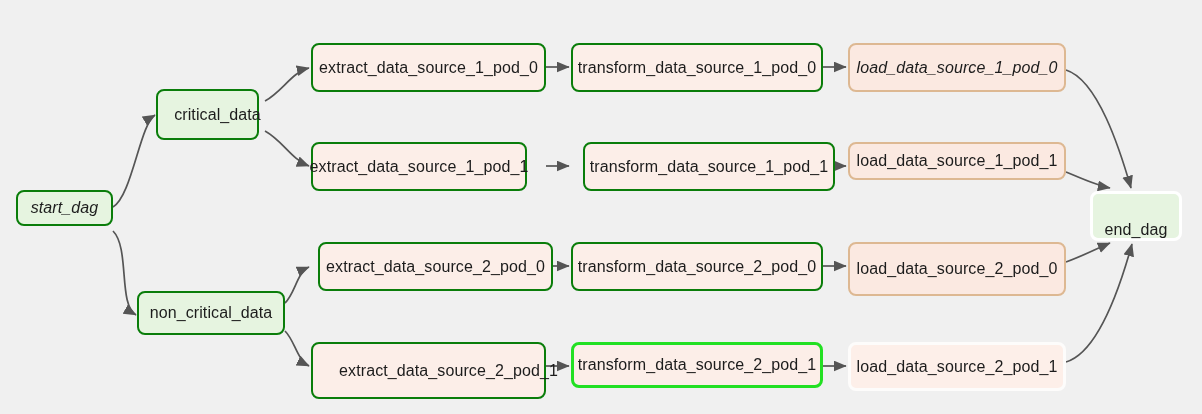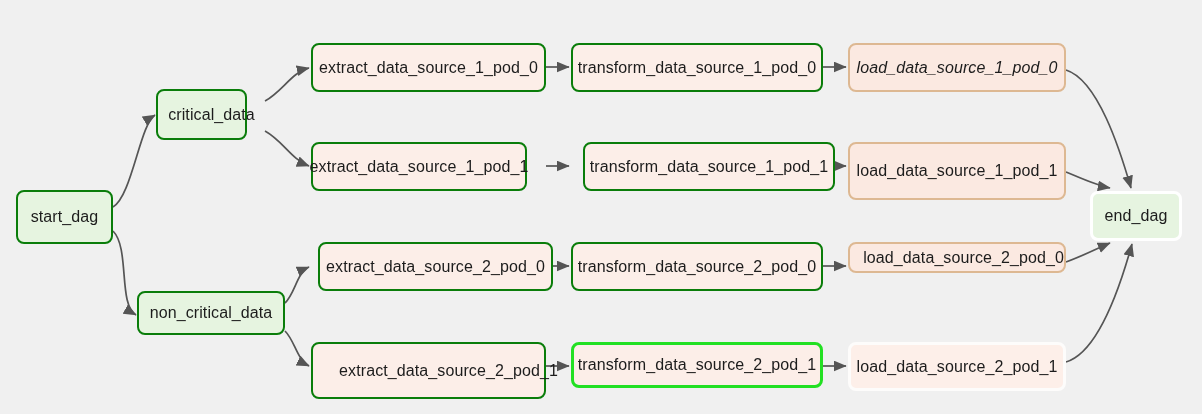--- a/index.html
+++ b/index.html
@@ -97,63 +97,63 @@
         <path d="M 546,266 L 569,266" fill="none" stroke="#555555" stroke-width="1.7" marker-end="url(#arrowhead)"></path>
         <path d="M 823,266 L 846,266" fill="none" stroke="#555555" stroke-width="1.7" marker-end="url(#arrowhead)"></path>
         <path d="M 1066,262 C 1085,255 1098,248 1110,243" fill="none" stroke="#555555" stroke-width="1.7" marker-end="url(#arrowhead)"></path>
         <path d="M 546,366 L 569,366" fill="none" stroke="#555555" stroke-width="1.7" marker-end="url(#arrowhead)"></path>
         <path d="M 823,366 L 846,366" fill="none" stroke="#555555" stroke-width="1.7" marker-end="url(#arrowhead)"></path>
         <path d="M 1066,362 C 1100,352 1122,280 1132,244" fill="none" stroke="#555555" stroke-width="1.7" marker-end="url(#arrowhead)"></path>
       </g>
   </svg>
 
   <div id="node-group">
-      <div class="node state-success-green" style="left: 16px; top: 190px; width: 97px; height: 54px;">
+      <div class="node state-success-green" style="left: 16px; top: 190px; width: 97px; height: 36px; font-style: italic;">
         <span class="node-label">start_dag</span>
       </div>
-      <div class="node state-success-green" style="left: 156px; top: 89px; width: 91px; height: 51px; padding-left: 20px;">
+      <div class="node state-success-green" style="left: 156px; top: 89px; width: 103px; height: 51px; padding-left: 20px;">
         <span class="node-label">critical_data</span>
       </div>
       <div class="node state-success-green" style="left: 137px; top: 291px; width: 148px; height: 44px;">
         <span class="node-label">non_critical_data</span>
       </div>
       <div class="node state-green-on-peach" style="left: 311px; top: 43px; width: 235px; height: 49px;">
         <span class="node-label">extract_data_source_1_pod_0</span>
       </div>
       <div class="node state-green-on-peach" style="left: 571px; top: 43px; width: 252px; height: 49px;">
         <span class="node-label">transform_data_source_1_pod_0</span>
       </div>
       <div class="node state-tan-on-peach" style="left: 848px; top: 43px; width: 218px; height: 49px; font-style: italic;">
         <span class="node-label">load_data_source_1_pod_0</span>
       </div>
       <div class="node state-green-on-peach" style="left: 311px; top: 142px; width: 216px; height: 49px;">
         <span class="node-label">extract_data_source_1_pod_1</span>
       </div>
       <div class="node state-green-on-peach" style="left: 571px; top: 142px; width: 252px; height: 49px; margin-left: 12px;">
         <span class="node-label">transform_data_source_1_pod_1</span>
       </div>
-      <div class="node state-tan-on-peach" style="left: 848px; top: 142px; width: 218px; height: 58px; border-radius: 8px;">
+      <div class="node state-tan-on-peach" style="left: 848px; top: 142px; width: 218px; height: 38px; border-radius: 8px;">
         <span class="node-label">load_data_source_1_pod_1</span>
       </div>
       <div class="node state-green-on-peach" style="left: 311px; top: 242px; width: 235px; height: 49px; margin-left: 7px;">
         <span class="node-label">extract_data_source_2_pod_0</span>
       </div>
       <div class="node state-green-on-peach" style="left: 571px; top: 242px; width: 252px; height: 49px; justify-content: center;">
         <span class="node-label">transform_data_source_2_pod_0</span>
       </div>
-      <div class="node state-tan-on-peach" style="left: 848px; top: 242px; width: 218px; height: 31px; justify-content: flex-end;">
+      <div class="node state-tan-on-peach" style="left: 848px; top: 242px; width: 218px; height: 54px;">
         <span class="node-label">load_data_source_2_pod_0</span>
       </div>
       <div class="node state-green-on-peach" style="left: 311px; top: 342px; width: 235px; height: 57px; padding-left: 40px;">
         <span class="node-label">extract_data_source_2_pod_1</span>
       </div>
       <div class="node state-running-lime" style="left: 571px; top: 342px; width: 252px; height: 46px;">
         <span class="node-label">transform_data_source_2_pod_1</span>
       </div>
       <div class="node state-white-on-peach" style="left: 848px; top: 342px; width: 218px; height: 49px;">
         <span class="node-label">load_data_source_2_pod_1</span>
       </div>
-      <div class="node state-plain-white" style="left: 1090px; top: 191px; width: 92px; height: 50px;">
+      <div class="node state-plain-white" style="left: 1090px; top: 191px; width: 92px; height: 50px; align-items: flex-end;">
         <span class="node-label">end_dag</span>
       </div>
     </div>
 
 </div>
 
 </body></html>

